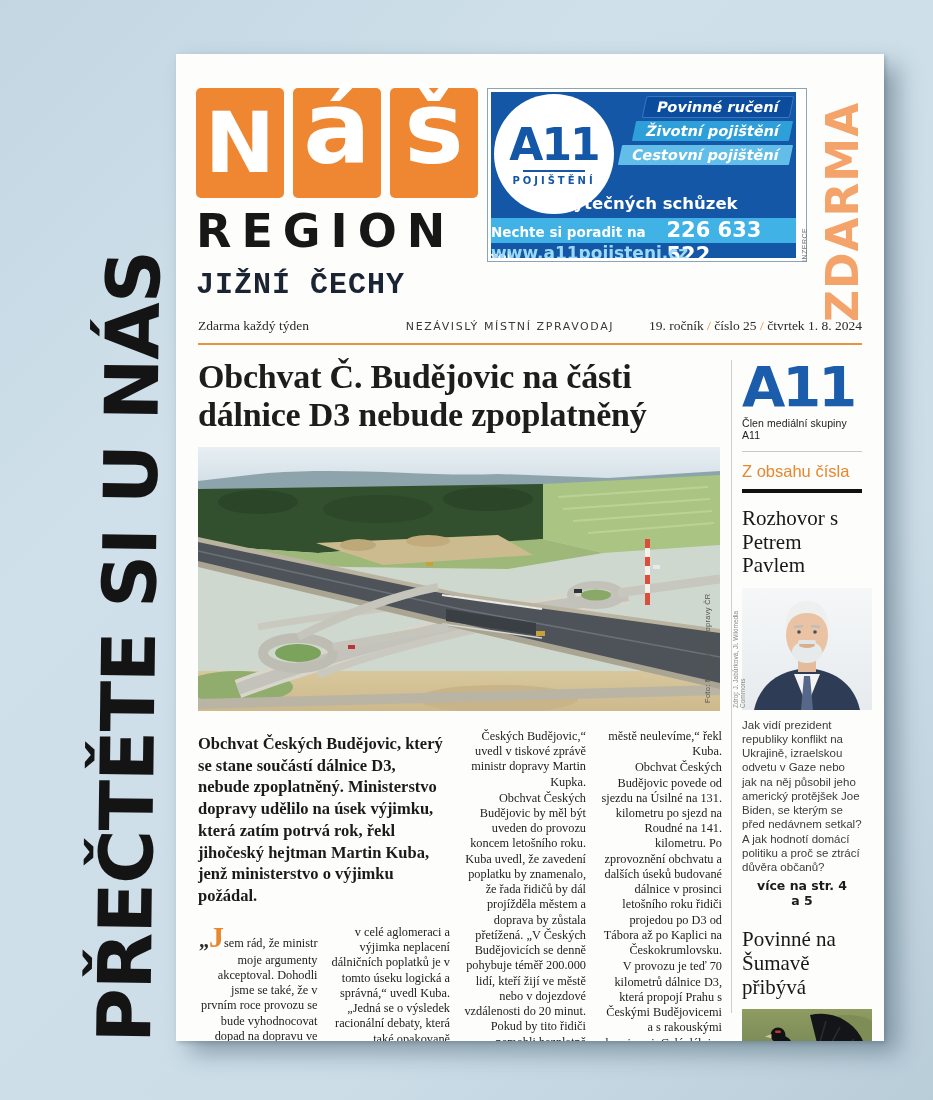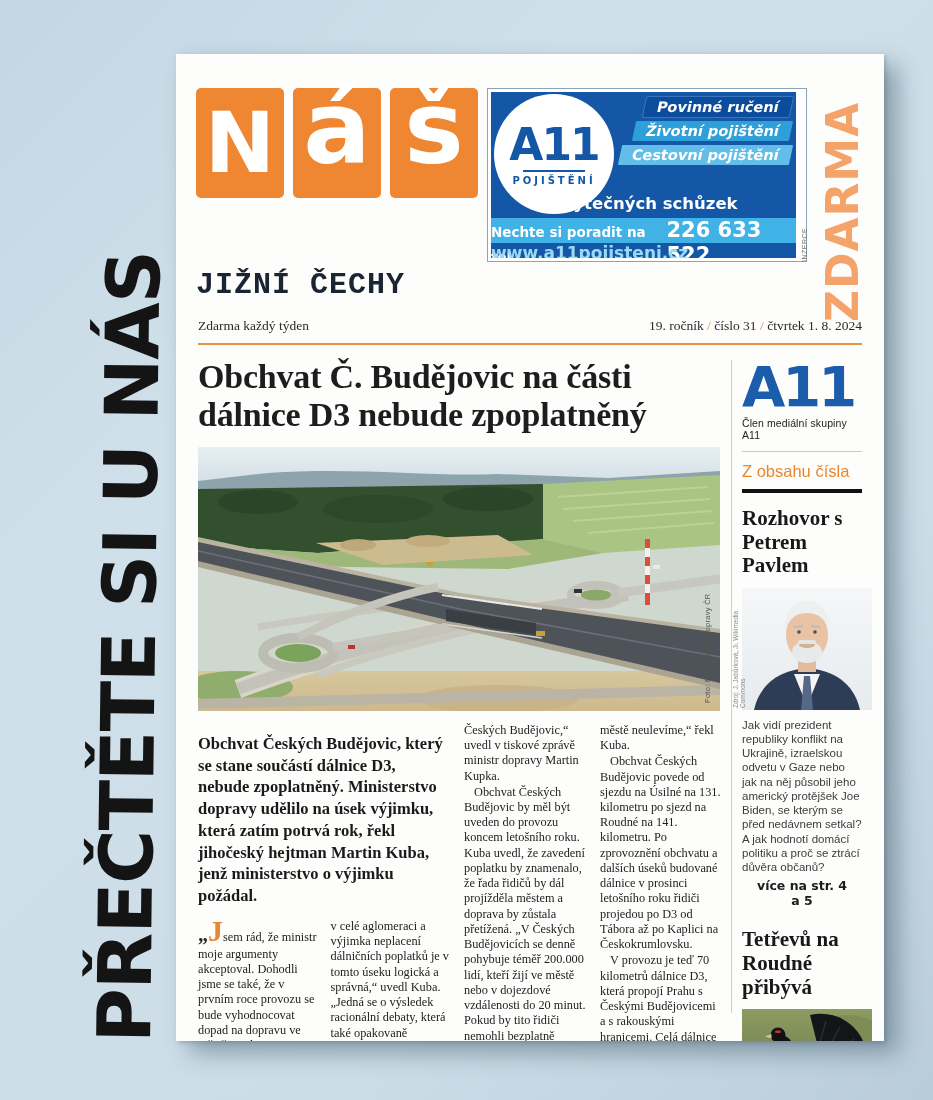--- a/index.html
+++ b/index.html
@@ -124,37 +124,37 @@
     font-size:7.5px;color:#55554c;letter-spacing:.3px;
   }
 
   .article{display:flex;gap:14px;font-family:"Liberation Serif", serif;color:#222;}
   .grp-left{flex:0 0 252px;}
   .lead{
     margin:12px 0 10px;font-weight:700;font-size:16.5px;line-height:1.32;color:#1a1a1a;
   }
   .subcols{display:flex;gap:13px;}
   .ncol{flex:1;min-width:0;}
-  .body-p{margin:2px 0 0;font-size:12.3px;line-height:1.24;text-align:left;}
+  .body-p{margin:8px 0 0;font-size:12.3px;line-height:1.24;text-align:right;}
   .body-p + .body-p{text-indent:10px;margin-top:1px;}
   .colC,.colD{flex:0 0 122px;}
   .qmark{color:#2a2a2a;font-weight:700;font-size:20px;}
   .dropcap{color:#e8872e;font-weight:700;font-size:30px;line-height:.8;}
 
   
   .sb-a11{
     font-family:"DejaVu Sans", sans-serif;font-weight:800;color:#1b5cab;
     font-size:56px;line-height:.95;letter-spacing:-3px;margin-top:2px;
   }
   .sb-member{font-size:10.5px;color:#222;margin:4px 0 10px;letter-spacing:.1px;}
   .sb-rule{height:1px;background:#c9c9c9;margin:0 0 10px;}
   .sb-label{color:#e8872e;font-size:16.5px;margin:0 0 8px;font-family:"Liberation Sans", sans-serif;}
   .sb-bar{height:4px;background:#111;margin:0 0 14px;}
   .sb-h3{
-    font-family:"Liberation Serif", serif;font-weight:700;color:#181818;
+    font-family:"Liberation Serif", serif;font-weight:400;color:#181818;
     font-size:21px;line-height:1.12;margin:0 0 10px;
   }
   .sb-photo{position:relative;width:130px;margin:0 0 8px;}
   .sb-photo svg{display:block;}
   .sb-credit{
     position:absolute;left:-10px;top:120px;width:118px;
     transform-origin:0 0;transform:rotate(-90deg);
     font-size:6.5px;color:#8a8a8a;
   }
   .sb-blurb{font-size:11.5px;line-height:1.24;color:#3c3c3c;margin:0 0 4px;}
@@ -175,28 +175,30 @@
           <div class="nas-box">
               <span class="up">N</span>
             </div>
           <div class="nas-box">
               <span class="low">á</span>
             </div>
           <div class="nas-box">
               <span class="low">š</span>
             </div>
         </div>
+        <div class="region-word">REGION</div>
         <div class="jizni">JIŽNÍ ČECHY</div>
 
         <div class="info-row">
           <span class="info-left">Zdarma každý týden</span>
+          <span class="info-center">NEZÁVISLÝ MÍSTNÍ ZPRAVODAJ</span>
           <span class="info-right">
             <span>19. ročník</span>
             <span class="sep">/</span>
-            <span>číslo 31</span>
+            <span>číslo 25</span>
             <span class="sep">/</span>
             <span>čtvrtek 1. 8. 2024</span>
           </span>
         </div>
         <div class="orange-rule"></div>
 
         <div class="ad">
           <div class="ad-body">
             <div class="ad-circle">
               <span class="a11">A11</span>
@@ -342,21 +344,21 @@
               <rect x="56" y="52" width="18" height="4" rx="2" fill="#e2e5e5"></rect>
               <circle cx="57" cy="44" r="1.8" fill="#43505f"></circle>
               <circle cx="73" cy="44" r="1.8" fill="#43505f"></circle>
               <path d="M52,39 L61,38 M69,38 L78,39" stroke="#b9bdbd" stroke-width="2" fill="none"></path>
             </svg>
             <span class="sb-credit">Zdroj: J. Jabůrková, Ji. Wikimedia Commons</span>
           </figure>
           <p class="sb-blurb">Jak vidí prezident republiky konflikt na Ukrajině, izraelskou odvetu v Gaze nebo jak na něj působil jeho americký protějšek Joe Biden, se kterým se před nedávnem setkal? A jak hodnotí domácí politiku a proč se ztrácí důvěra občanů?</p>
           <div class="sb-more">více na str. 4 a 5</div>
 
-          <h3 class="sb-h3">Tetřevů na Roudné přibývá</h3>
+          <h3 class="sb-h3">Povinné na Šumavě přibývá</h3>
           <figure class="sb-photo" style="margin:0 0 6px;">
             <svg width="130" height="92" viewBox="0 0 130 92">
               <defs>
                 <linearGradient id="moss" x1="0" y1="0" x2="0" y2="1">
                   <stop offset="0" stop-color="#8e9c62"></stop>
                     <stop offset="1" stop-color="#5e7146"></stop>
                 </linearGradient>
               </defs>
               <rect width="130" height="92" fill="url(#moss)"></rect>
               <ellipse cx="105" cy="20" rx="30" ry="14" fill="#7d8d55"></ellipse>

